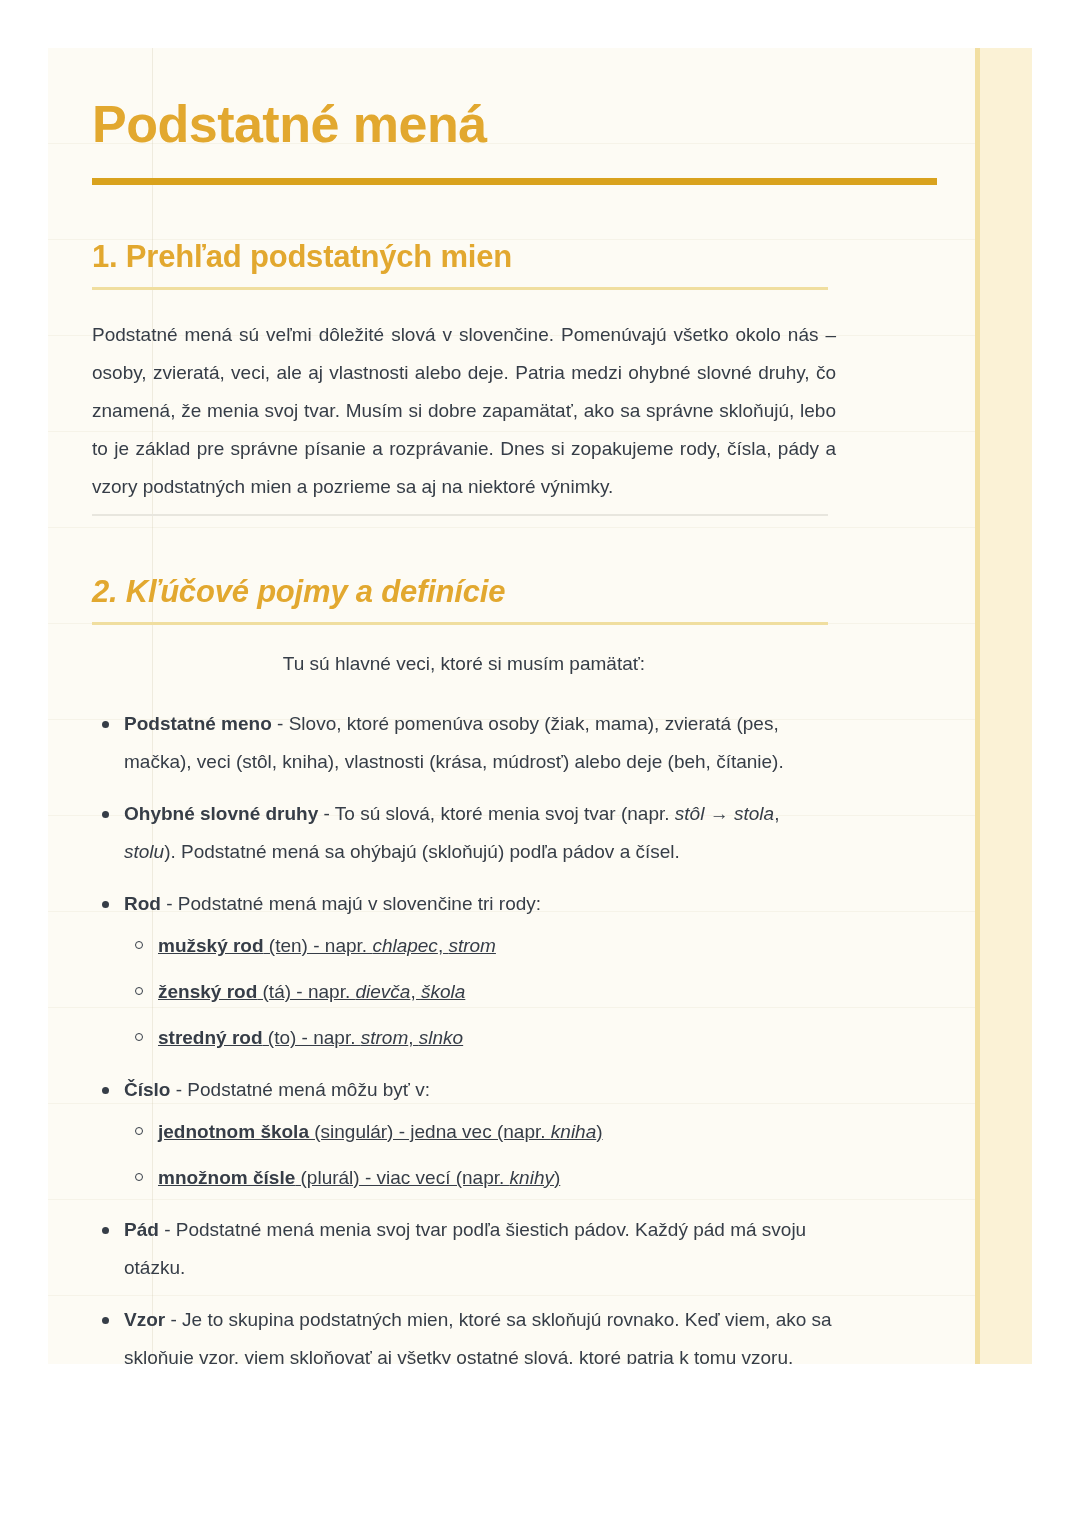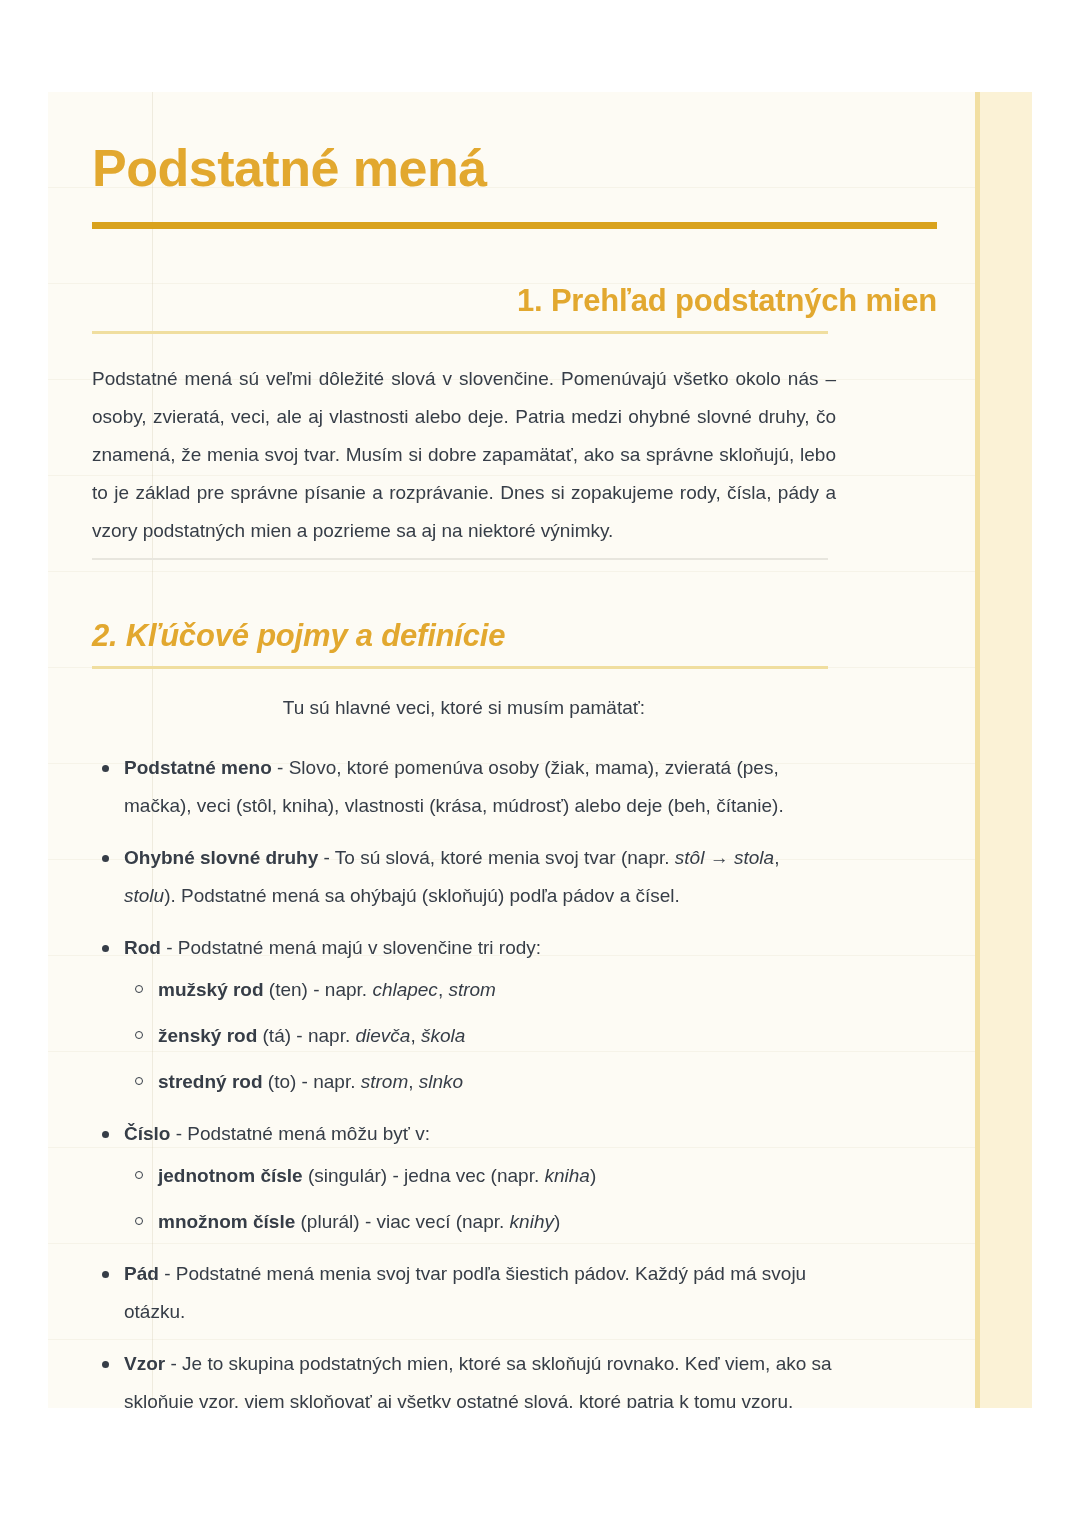--- a/index.html
+++ b/index.html
@@ -1,17 +1,17 @@
 <!DOCTYPE html>
 <html style="--gold: #E2A82F; --goldRule: #D9A21D; --goldRuleLight: #F0DE9F; --paper: #FDFBF4; --stripeFill: #FBF2D6; --stripeEdge: #F2DFA2; --text: #363D47; --divider: #E8E6DE; --footer: #A7A59F;"><head>
 <meta charset="utf-8">
 <style>
   html,body{margin:0;padding:0;background:#ffffff;}
   body{font-family:"Liberation Sans","DejaVu Sans",sans-serif;}
-  .canvas{position:relative;width:1080px;height:1364px;background:#ffffff;overflow:hidden;margin-top:44px;}
+  .canvas{position:relative;width:1080px;height:1364px;background:#ffffff;overflow:hidden;}
 
   .paper{
     position:absolute;left:48px;top:48px;width:984px;height:1430px;
     background-color:var(--paper,#FDFBF4);
     background-image:repeating-linear-gradient(to bottom, transparent 0px, transparent 95px, rgba(210,200,168,0.16) 95px, rgba(210,200,168,0.16) 96px);
   }
   .margin-vline{position:absolute;left:104px;top:0;width:1px;height:100%;background:rgba(205,195,165,0.28);}
   .stripe{position:absolute;right:0;top:0;width:57px;height:100%;background:var(--stripeFill,#FBF2D6);}
   .stripe-edge{position:absolute;left:0;top:0;width:5px;height:100%;background:var(--stripeEdge,#F2DFA2);}
 
@@ -20,40 +20,40 @@
   h1{
     margin:0;font-size:52px;line-height:60px;font-weight:800;letter-spacing:-0.5px;
     color:var(--gold,#E2A82F);
   }
   .title-rule{width:845px;height:7px;background:var(--goldRule,#D9A21D);margin-top:24px;}
 
   h2{
     margin:0;font-size:31px;line-height:40px;font-weight:700;letter-spacing:-0.2px;
     color:var(--gold,#E2A82F);
   }
-  .sec1 h2{margin-top:52px;text-align:right;}
+  .sec1 h2{margin-top:52px;}
   .h-rule{width:736px;height:3px;background:var(--goldRuleLight,#F0DE9F);margin-top:10px;}
 
   .body-par{
     margin:26px 0 0;width:744px;font-size:19px;line-height:38px;
     color:var(--text,#363D47);text-align:justify;
   }
   .intro{margin-top:24px;line-height:30px;text-align:center;}
 
   .divider{width:736px;height:2px;background:var(--divider,#E8E6DE);margin-top:8px;}
   .sec2 h2{margin-top:56px;font-style:italic;}
 
   ul.deflist{list-style:none;margin:26px 0 0;padding:0;width:740px;}
   .deflist li{position:relative;padding-left:32px;font-size:19px;line-height:38px;color:var(--text,#363D47);}
   .deflist > li{margin-bottom:14px;}
   .marker{position:absolute;display:block;}
   .marker.l1{left:10px;top:16px;width:7px;height:7px;border-radius:50%;background:var(--text,#363D47);}
   .marker.l2{left:9px;top:14px;width:8px;height:8px;border-radius:50%;border:1.7px solid var(--text,#363D47);background:transparent;box-sizing:border-box;}
   ul.sublist{list-style:none;margin:4px 0 0;padding:0 0 0 2px;}
-  ul.sublist li{padding-left:32px;margin:0 0 8px;}
+  ul.sublist li{padding-left:32px;margin:0 0 8px;text-decoration:underline;}
   .deflist b{font-weight:700;}
   .deflist i{font-style:italic;}
 
   .footer{
     position:absolute;right:20px;top:1388px;z-index:3;
     font-size:14.5px;color:var(--footer,#A7A59F);letter-spacing:0.3px;text-align:center;
   }
 </style>
 </head>
 <body>
@@ -83,21 +83,21 @@
         <p class="body-par intro">Tu sú hlavné veci, ktoré si musím pamätať:</p>
         <ul class="deflist" id="deflist">
             <li><span class="marker l1"></span><b>Podstatné meno</b><span> - Slovo, ktoré pomenúva osoby (žiak, mama), zvieratá (pes, mačka), veci (stôl, kniha), vlastnosti (krása, múdrosť) alebo deje (beh, čítanie).</span></li>
             <li><span class="marker l1"></span><b>Ohybné slovné druhy</b><span> - To sú slová, ktoré menia svoj tvar (napr. </span><i>stôl</i><span> → </span><i>stola</i><span>, </span><i>stolu</i><span>). Podstatné mená sa ohýbajú (skloňujú) podľa pádov a čísel.</span></li>
             <li><span class="marker l1"></span><b>Rod</b><span> - Podstatné mená majú v slovenčine tri rody:</span><ul class="sublist">
                 <li><span class="marker l2"></span><b>mužský rod</b><span> (ten) - napr. </span><i>chlapec</i><span>, </span><i>strom</i></li>
                 <li><span class="marker l2"></span><b>ženský rod</b><span> (tá) - napr. </span><i>dievča</i><span>, </span><i>škola</i></li>
                 <li><span class="marker l2"></span><b>stredný rod</b><span> (to) - napr. </span><i>strom</i><span>, </span><i>slnko</i></li>
               </ul></li>
             <li><span class="marker l1"></span><b>Číslo</b><span> - Podstatné mená môžu byť v:</span><ul class="sublist">
-                <li><span class="marker l2"></span><b>jednotnom čísle</b><span> (singulár) - jedna vec (napr. </span><i>kniha</i><span>)</span></li>
+                <li><span class="marker l2"></span><b>jednotnom škola</b><span> (singulár) - jedna vec (napr. </span><i>kniha</i><span>)</span></li>
                 <li><span class="marker l2"></span><b>množnom čísle</b><span> (plurál) - viac vecí (napr. </span><i>knihy</i><span>)</span></li>
               </ul></li>
             <li><span class="marker l1"></span><b>Pád</b><span> - Podstatné mená menia svoj tvar podľa šiestich pádov. Každý pád má svoju otázku.</span></li>
             <li><span class="marker l1"></span><b>Vzor</b><span> - Je to skupina podstatných mien, ktoré sa skloňujú rovnako. Keď viem, ako sa skloňuje vzor, viem skloňovať aj všetky ostatné slová, ktoré patria k tomu vzoru.</span></li>
           </ul>
       </section>
     </div>
 
     <div class="footer">(c) Knowunity 2025</div>
   </div>

